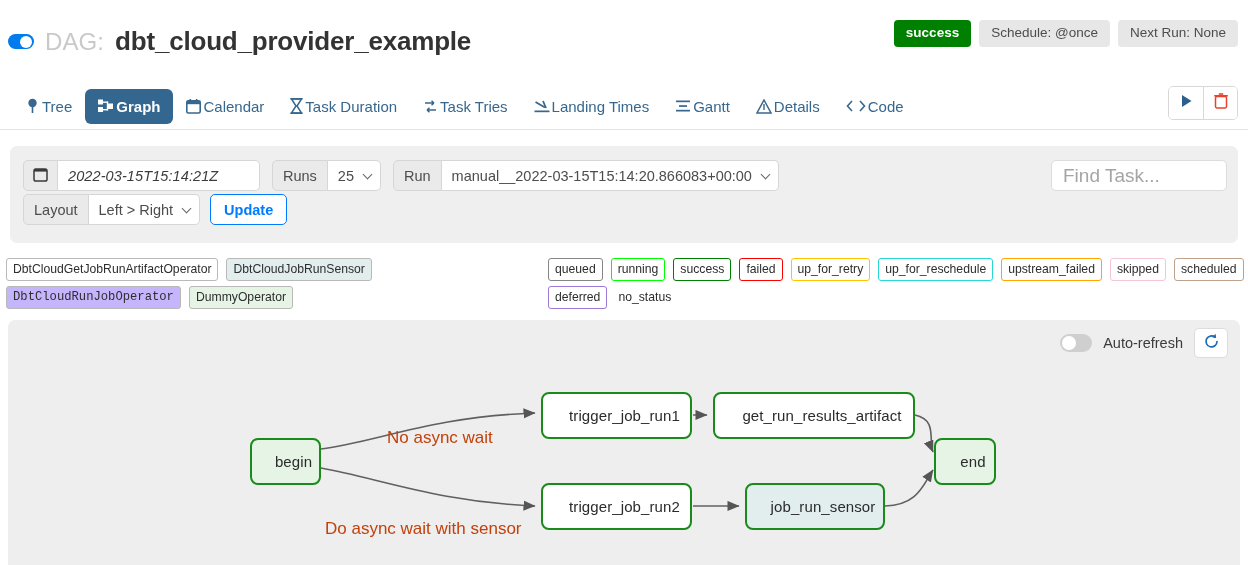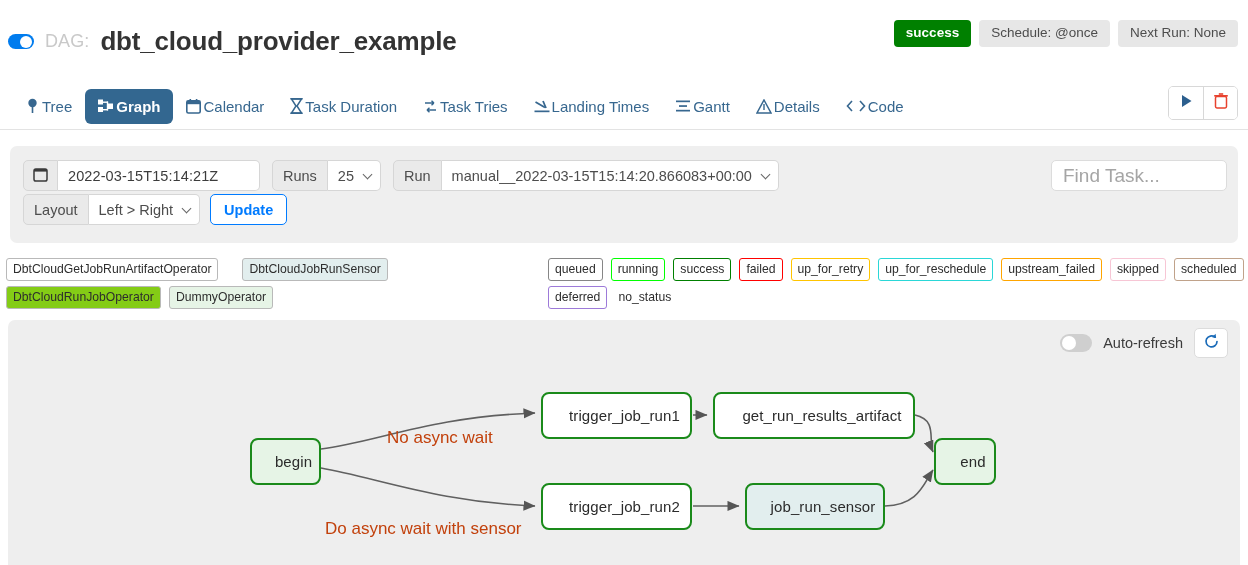--- a/index.html
+++ b/index.html
@@ -23,21 +23,21 @@
   }
   .pause-toggle {
     width: 26px; height: 15px; border-radius: 8px;
     background: #017cee; position: relative; flex: none; cursor: pointer;
   }
   .pause-toggle::after {
     content: ""; position: absolute; left: 12px; top: 1.5px;
     width: 12px; height: 12px; border-radius: 50%; background: #fff;
   }
   .dag-label {
-    font-size: 18px; color: #c9c9c9; font-weight: 400; letter-spacing: .1px;
+    font-size: 24px; color: #c9c9c9; font-weight: 400; letter-spacing: .1px;
   }
   .dag-name {
     font-size: 26px; color: #333; font-weight: bold; letter-spacing: -.2px;
   }
 
   .badges { position: absolute; right: 10px; top: 20px; display: flex; gap: 8px; }
   .badge {
     font-size: 13.5px; padding: 5px 12px 6px; border-radius: 4px;
     background: #e7e7e7; color: #4d4d4d; white-space: nowrap; line-height: 1.15;
   }
@@ -81,21 +81,21 @@
     height: 31px; font-size: 14.5px; display: flex; align-items: center;
     border: 1px solid #d6d6d6; background: #eaeaea; color: #4d4d4d; padding: 0 10px;
     white-space: nowrap;
   }
   .ctl.white { background: #fff; }
   .grp > .ctl:first-child { border-radius: 5px 0 0 5px; }
   .grp > .ctl:last-child { border-radius: 0 5px 5px 0; }
   .grp > .ctl:only-child { border-radius: 5px; }
   .grp > .ctl + .ctl { border-left: none; }
   .ctl.iconbtn { padding: 0 9px; cursor: pointer; }
-  .ctl.input { min-width: 202px; color: #3c3c3c; letter-spacing: .1px; }
+  .ctl.input { min-width: 202px; color: #3c3c3c; letter-spacing: .1px; font-style: italic; }
   .ctl.select { padding-right: 26px; position: relative; cursor: pointer; background: #fff; }
   .ctl.select::after {
     content: ""; position: absolute; right: 9px; top: 12px;
     width: 6px; height: 6px; border-right: 1.6px solid #666; border-bottom: 1.6px solid #666;
     transform: rotate(45deg); margin-top: -2px;
   }
   .ctl.label { background: #eaeaea; cursor: default; }
   .btn-update {
     height: 31px; margin-left: 10px; padding: 0 13px; font-size: 14.5px; font-weight: bold;
     color: #007bff; background: #fff; border: 1px solid #007bff; border-radius: 5px;
@@ -328,22 +328,22 @@
       </div>
       <div class="btn-update">Update</div>
     </div>
 
     <div class="find-task">Find Task...</div>
   </div>
 
   <div class="legend-zone">
     <div class="legend-ops chip-row" id="legend-ops">
         <span class="chip" style="background: rgb(255, 255, 255);">DbtCloudGetJobRunArtifactOperator</span>
-        <span class="chip" style="background: rgb(226, 238, 238); margin-left: 16px;">DbtCloudJobRunSensor</span>
-        <span class="chip" style="background: #84cc16;">DbtCloudRunJobOperator</span>
+        <span class="chip" style="background: rgb(226, 238, 238);">DbtCloudJobRunSensor</span>
+        <span class="chip" style="background: #c4b5fd; font-family: Liberation Mono, monospace;">DbtCloudRunJobOperator</span>
         <span class="chip" style="background: rgb(230, 244, 230);">DummyOperator</span>
       </div>
     <div class="legend-states chip-row" id="legend-states">
         <span class="chip" style="border-color: rgb(134, 134, 134);">queued</span>
         <span class="chip" style="border-color: rgb(1, 255, 1);">running</span>
         <span class="chip" style="border-color: rgb(0, 128, 0);">success</span>
         <span class="chip" style="border-color: rgb(255, 0, 0);">failed</span>
         <span class="chip" style="border-color: rgb(255, 196, 0);">up_for_retry</span>
         <span class="chip" style="border-color: rgb(42, 215, 215);">up_for_reschedule</span>
         <span class="chip" style="border-color: rgb(255, 165, 0);">upstream_failed</span>

